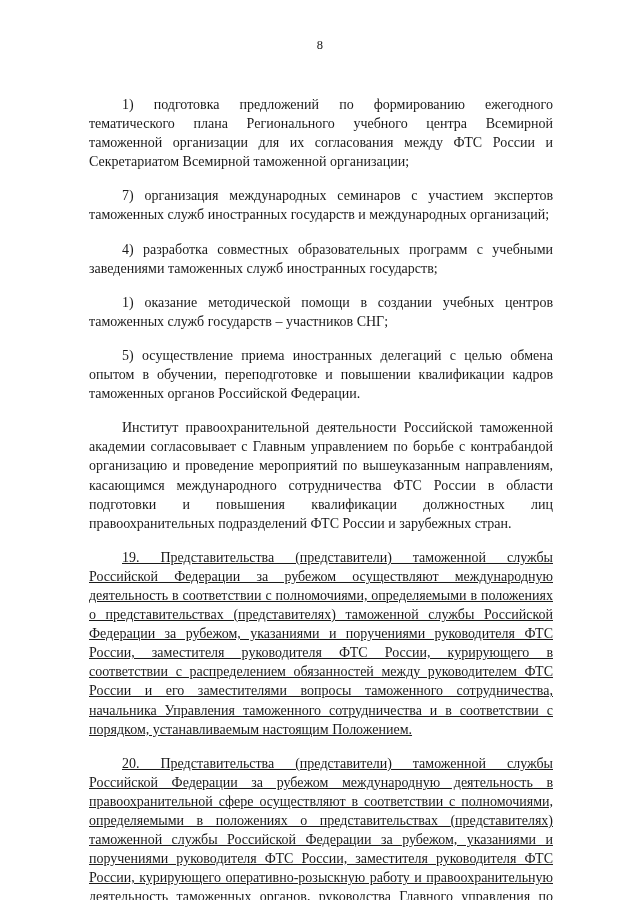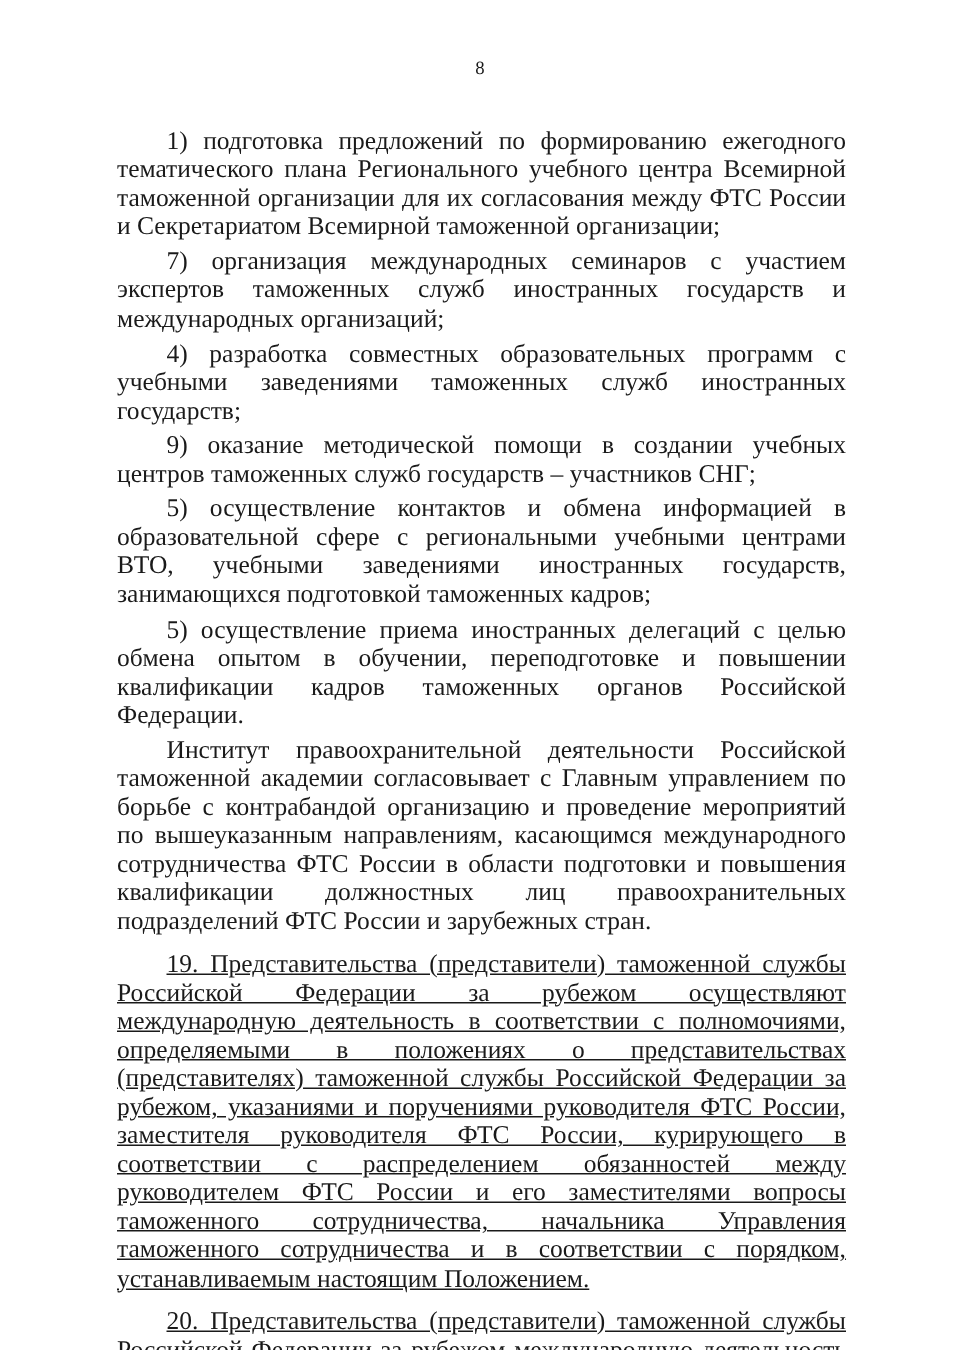--- a/index.html
+++ b/index.html
@@ -30,22 +30,22 @@
     font-size: 12.5px;
     letter-spacing: 0.2px;
   }
   .body-text {
     position: absolute;
     top: 80px;
     left: 74px;
     width: 494px;
   }
   p.para {
-    margin: 4px;
-    font-size: 17px;
+    margin: 15px;
+    font-size: 14px;
     line-height: 19.1px;
     text-align: justify;
     text-justify: inter-word;
     text-indent: 33px;
     hyphens: none;
   }
   p.para.spaced {
     margin-top: 9px;
     text-decoration: underline;
   }
@@ -55,21 +55,20 @@
 <body>
 
 <div class="page">
 
   <div class="page-number">8</div>
 
   <div class="body-text">
     <p class="para">1) подготовка предложений по формированию ежегодного тематического плана Регионального учебного центра Всемирной таможенной организации для их согласования между ФТС России и Секретариатом Всемирной таможенной организации;</p>
     <p class="para">7) организация международных семинаров с участием экспертов таможенных служб иностранных государств и международных организаций;</p>
     <p class="para">4) разработка совместных образовательных программ с учебными заведениями таможенных служб иностранных государств;</p>
-    <p class="para">9) оказание методической помощи в создании учебных центров таможенных служб государств – участников СНГ;</p>
-    <p class="para">5) осуществление контактов и обмена информацией в образовательной сфере с региональными учебными центрами ВТО, учебными заведениями иностранных государств, занимающихся подготовкой таможенных кадров;</p>
+    <p class="para">1) оказание методической помощи в создании учебных центров таможенных служб государств – участников СНГ;</p>
     <p class="para">5) осуществление приема иностранных делегаций с целью обмена опытом в обучении, переподготовке и повышении квалификации кадров таможенных органов Российской Федерации.</p>
     <p class="para">Институт правоохранительной деятельности Российской таможенной академии согласовывает с Главным управлением по борьбе с контрабандой организацию и проведение мероприятий по вышеуказанным направлениям, касающимся международного сотрудничества ФТС России в области подготовки и повышения квалификации должностных лиц правоохранительных подразделений ФТС России и зарубежных стран.</p>
     <p class="para spaced">19. Представительства (представители) таможенной службы Российской Федерации за рубежом осуществляют международную деятельность в соответствии с полномочиями, определяемыми в положениях о представительствах (представителях) таможенной службы Российской Федерации за рубежом, указаниями и поручениями руководителя ФТС России, заместителя руководителя ФТС России, курирующего в соответствии с распределением обязанностей между руководителем ФТС России и его заместителями вопросы таможенного сотрудничества, начальника Управления таможенного сотрудничества и в соответствии с порядком, устанавливаемым настоящим Положением.</p>
     <p class="para spaced">20. Представительства (представители) таможенной службы Российской Федерации за рубежом международную деятельность в правоохранительной сфере осуществляют в соответствии с полномочиями, определяемыми в положениях о представительствах (представителях) таможенной службы Российской Федерации за рубежом, указаниями и поручениями руководителя ФТС России, заместителя руководителя ФТС России, курирующего оперативно-розыскную работу и правоохранительную деятельность таможенных органов, руководства Главного управления по борьбе с контрабандой и в соответствии с порядком, устанавливаемым настоящим Положением.</p>
   </div>
 
 </div>
 
 </body></html>

